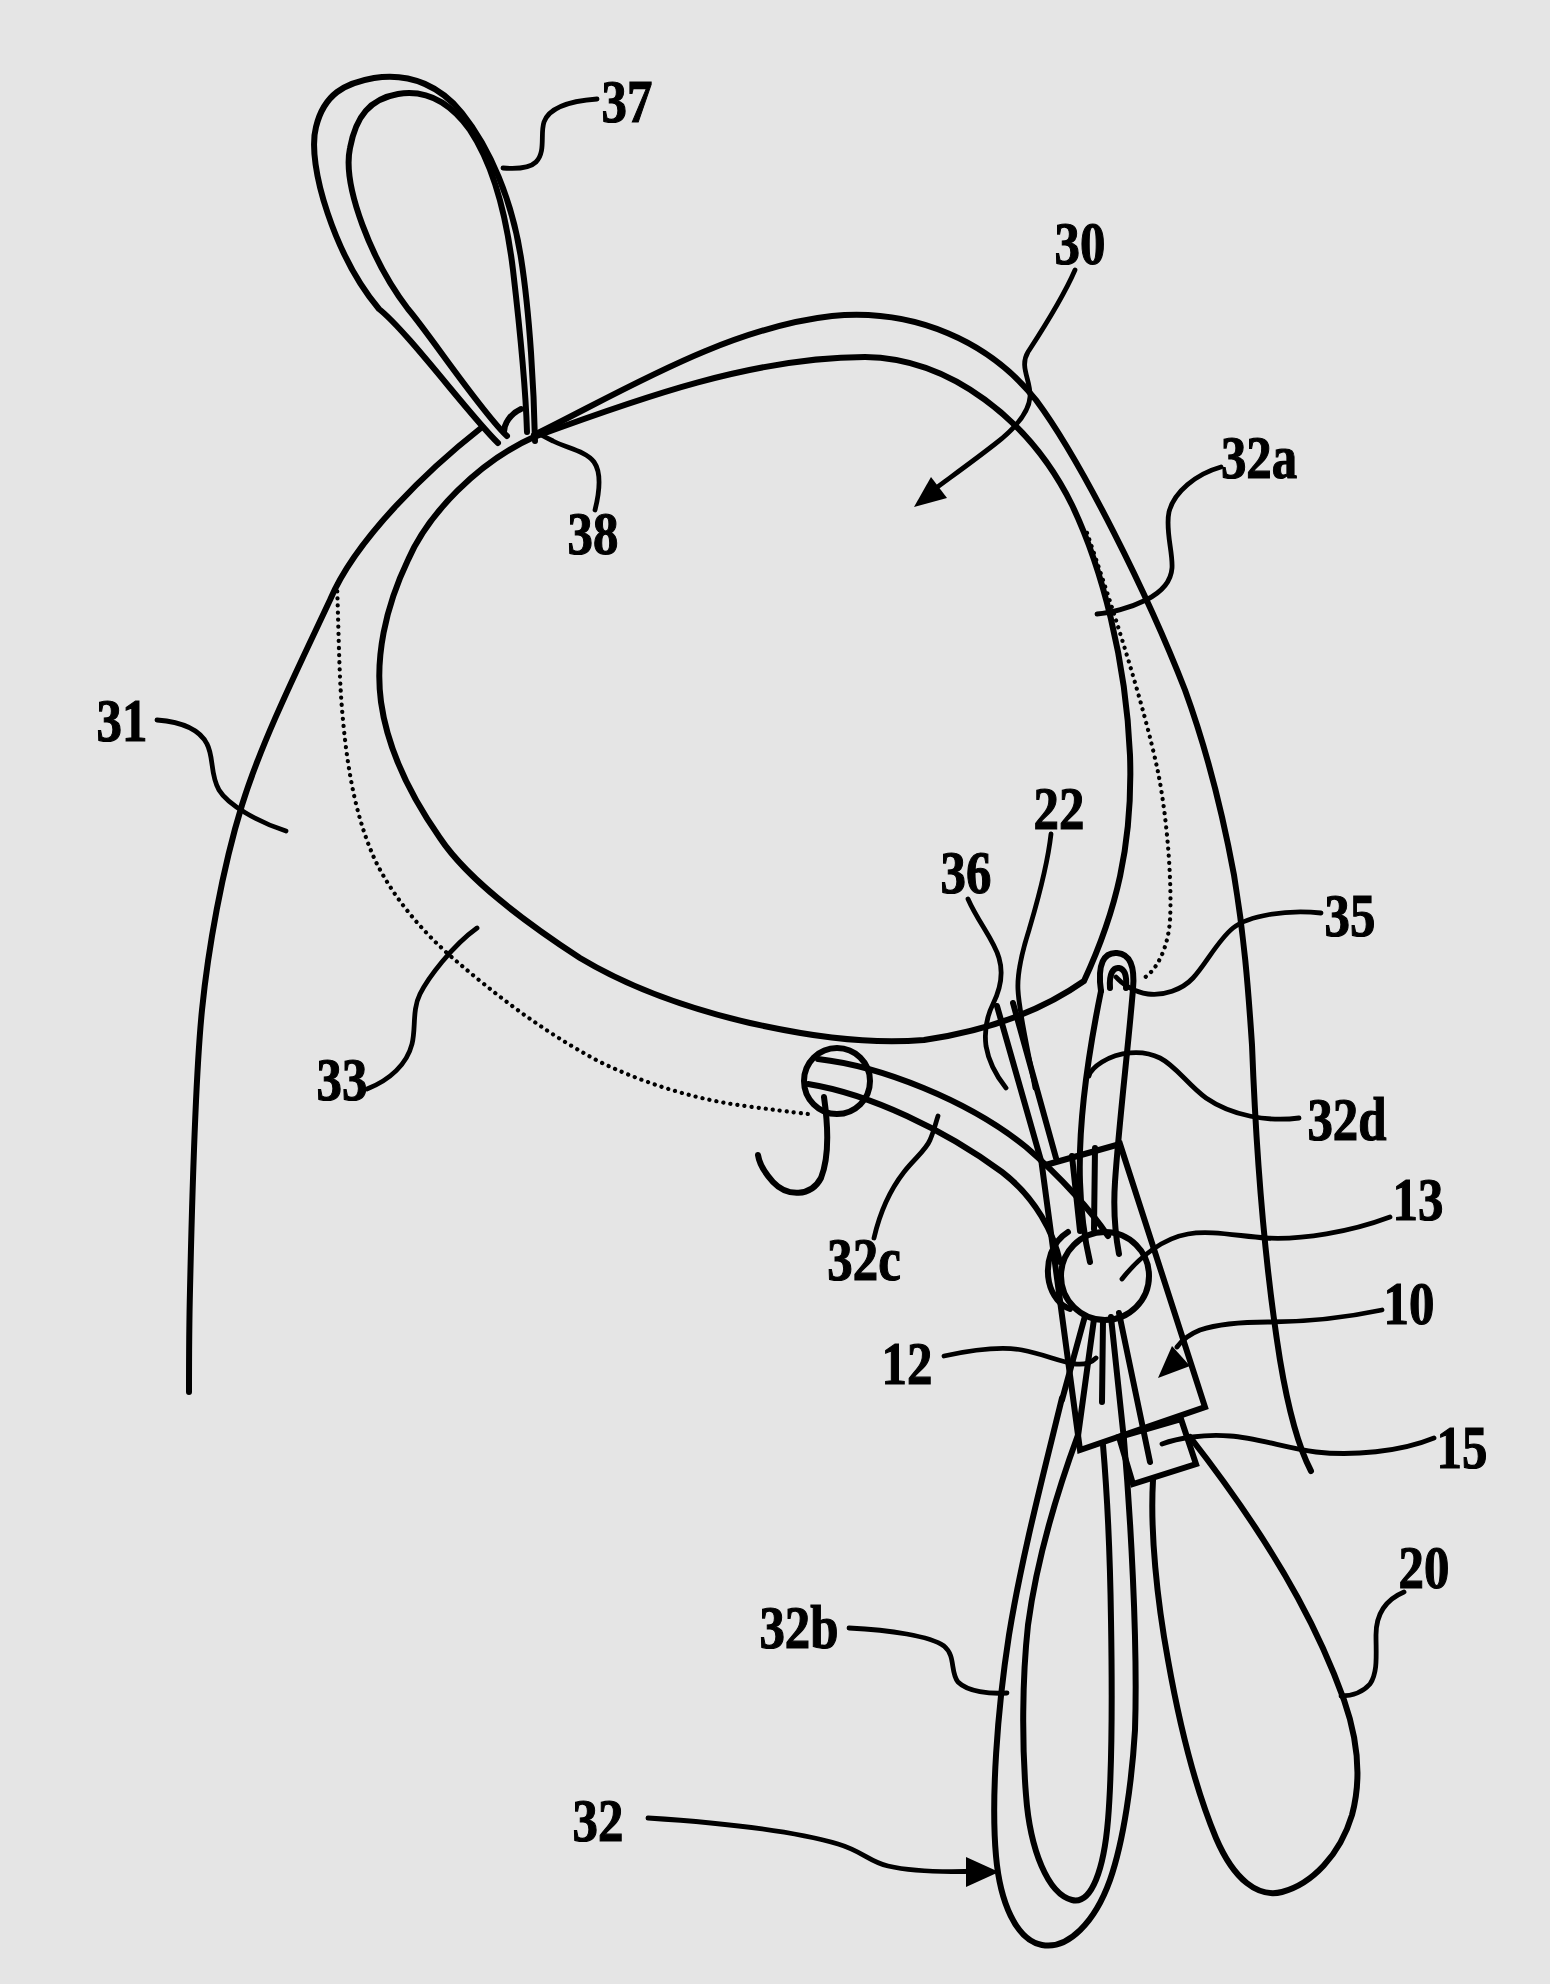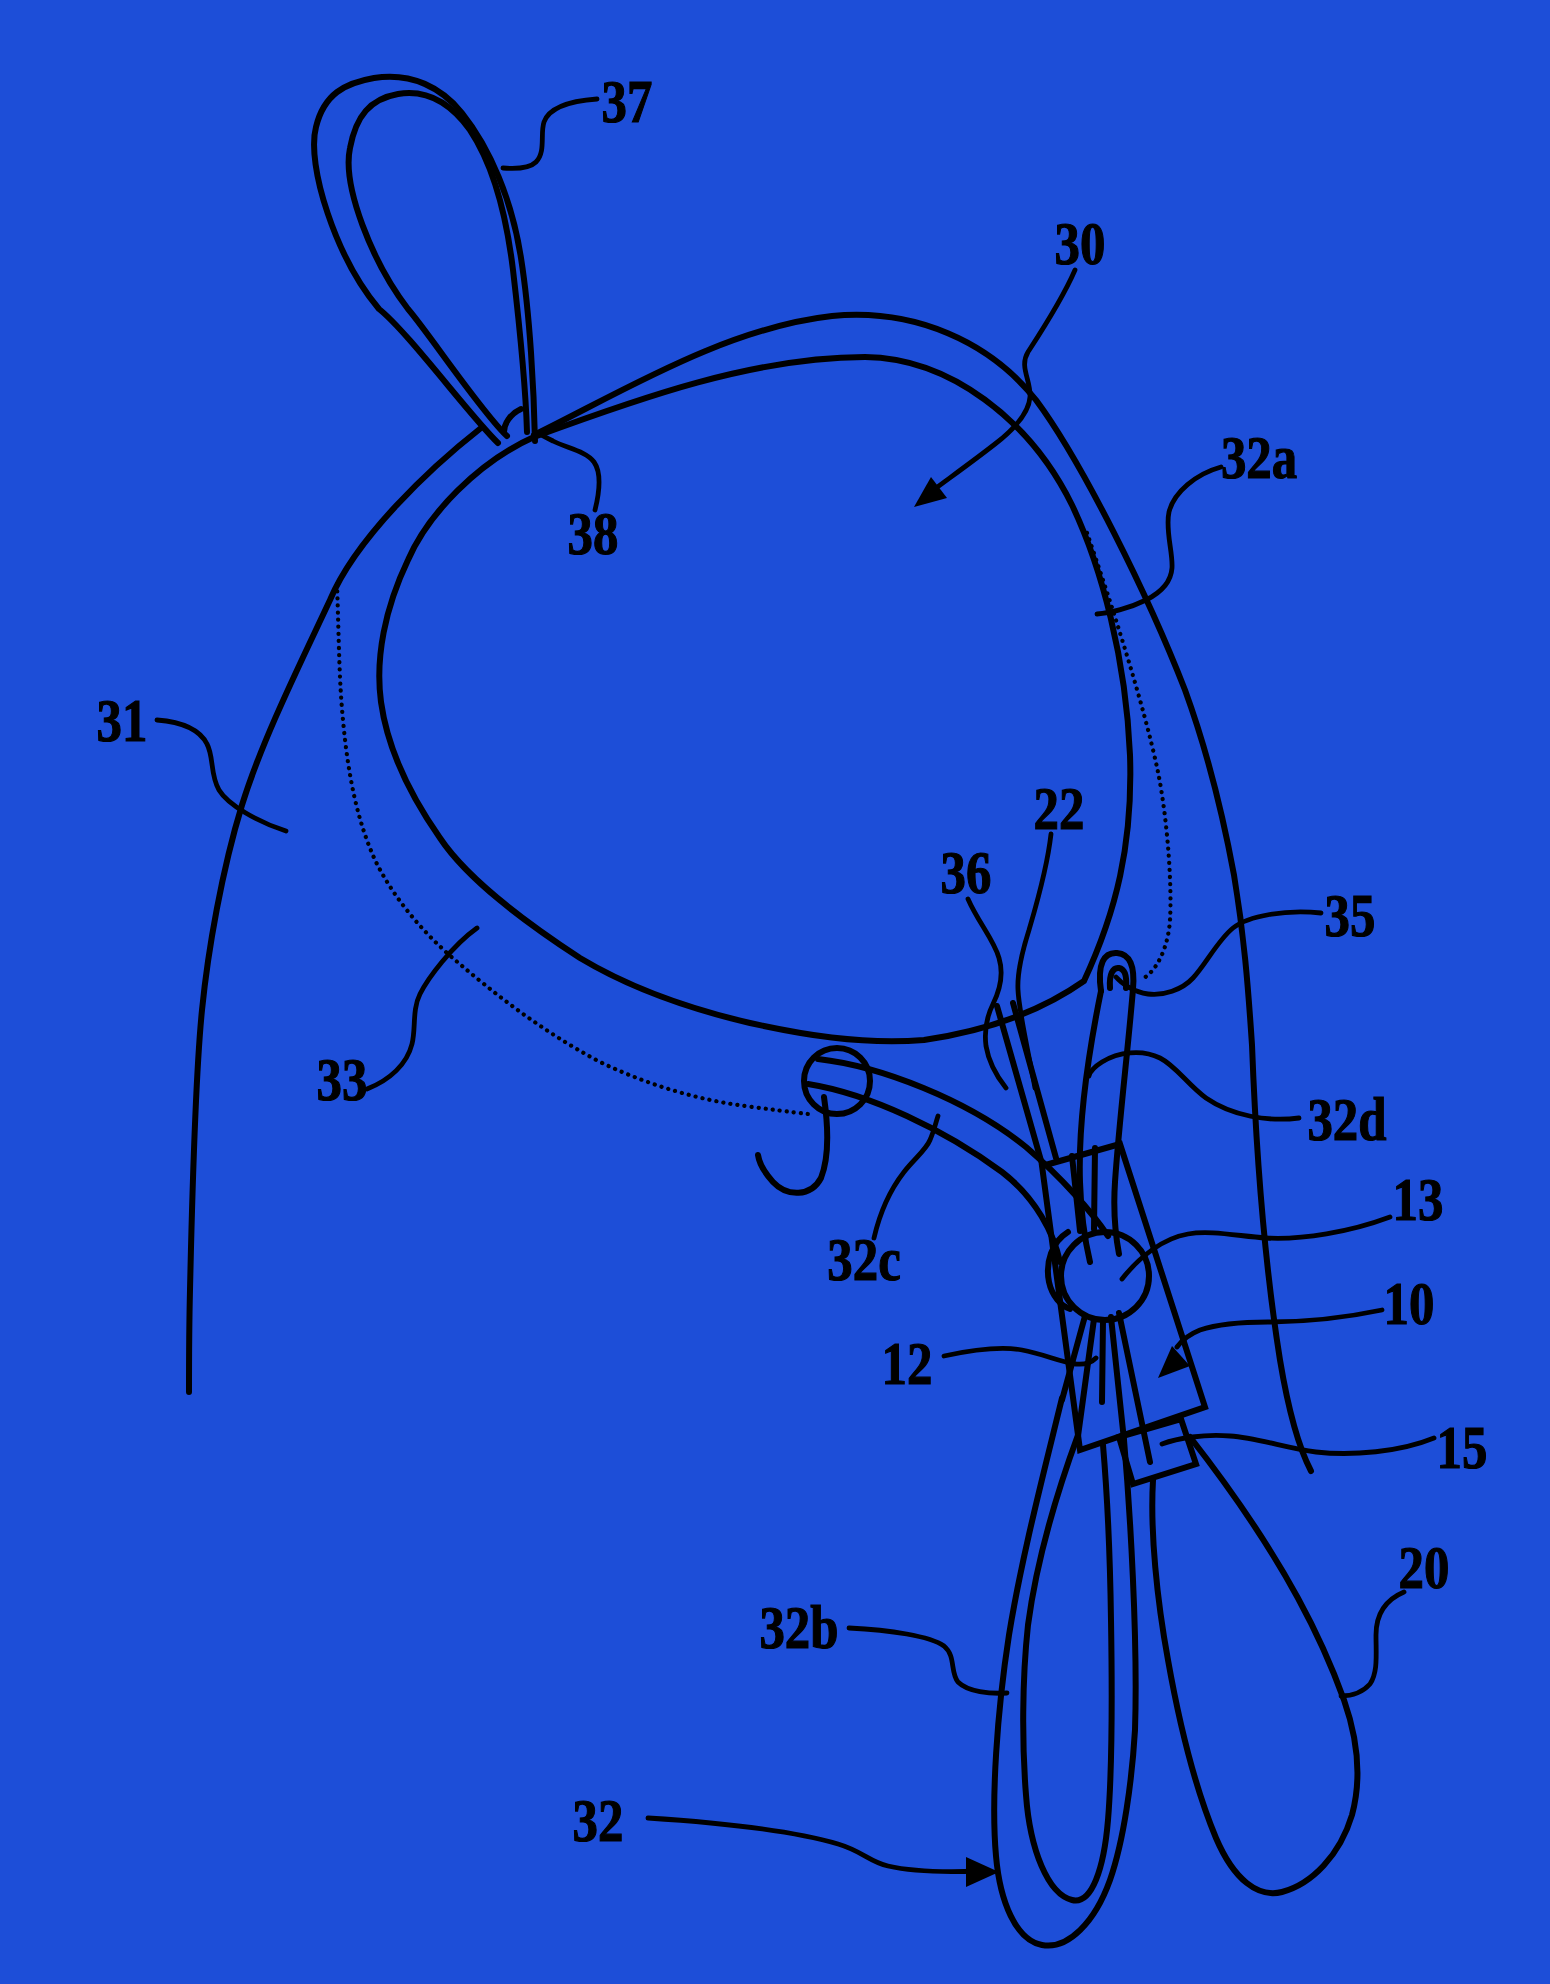--- a/index.html
+++ b/index.html
@@ -1,16 +1,16 @@
 <!DOCTYPE html>
 <html><head>
 <meta charset="utf-8">
 <style>
   html,body{margin:0;padding:0;background:#fff;}
-  .page{width:1550px;height:1984px;position:relative;background:#1d4ed8;}
+  .page{width:1550px;height:1984px;position:relative;background:#e5e5e5;}
   svg{position:absolute;left:0;top:0;}
   text{font-family:"Liberation Serif", serif;font-weight:bold;fill:#000;}
 </style>
 </head>
 <body>
 <div class="page">
 <svg width="1550" height="1984" viewBox="0 0 1550 1984">
   <g fill="none" stroke="#000" stroke-width="6" stroke-linecap="round">
 
     <path d="M 498,443 C 470,416 408,332 379,309 C 336,258 306,165 316,127 C 324,94 345,83 374,78 C 412,72 442,88 462,113 C 490,148 512,200 521,258 C 530,315 534,392 535,441"></path>

